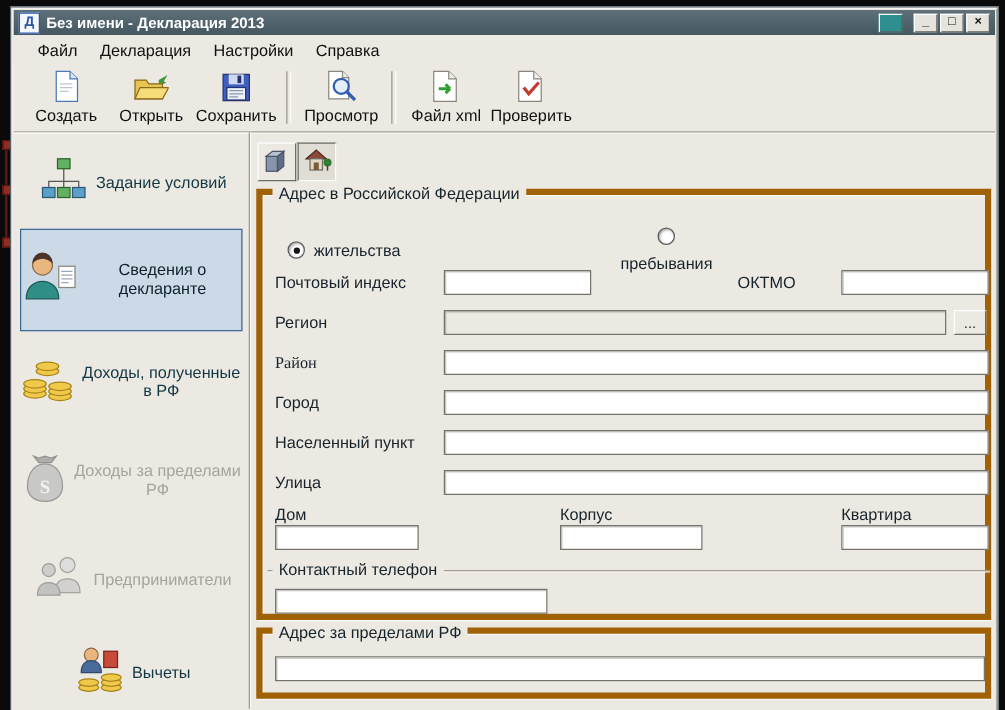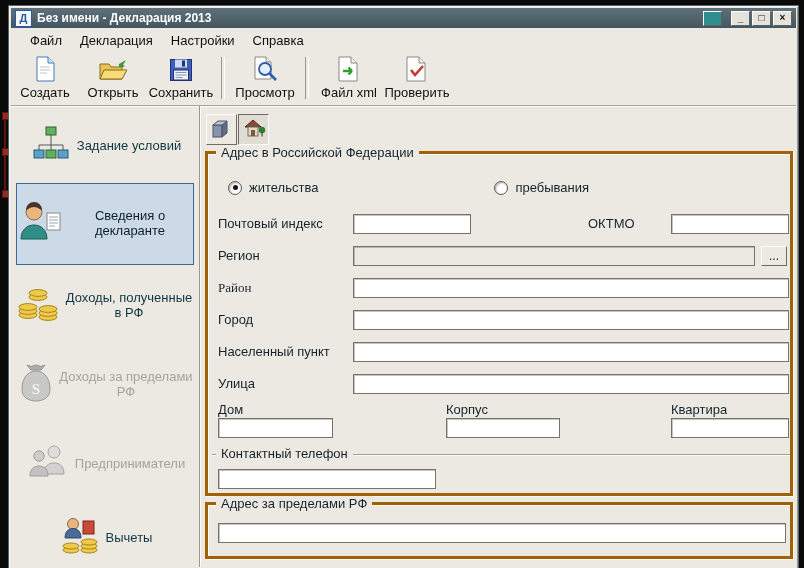--- a/index.html
+++ b/index.html
@@ -26,21 +26,21 @@
           font-size:10px;line-height:12px;text-align:center;color:#111;font-weight:bold;box-sizing:border-box;}
   .tb-btn.teal{background:#2f8f8f;margin-right:7px;}
 
   
   .menubar{position:absolute;left:2px;top:23px;right:2px;height:22px;display:flex;align-items:center;
            padding-left:10px;font-size:13px;color:#111;}
   .menu-item{padding:3px 9px;cursor:default;}
 
   
   .toolbar{position:absolute;left:2px;top:45px;right:2px;height:55px;display:flex;align-items:center;
-           padding-left:0;border-bottom:1px solid #a6a398;box-shadow:0 1px 0 #fbfaf5;box-sizing:border-box;}
+           padding-left:8px;border-bottom:1px solid #a6a398;box-shadow:0 1px 0 #fbfaf5;box-sizing:border-box;}
   .tool-btn{width:68px;height:48px;background:transparent;border:none;display:flex;flex-direction:column;
             align-items:center;justify-content:flex-start;gap:3px;font-family:"Liberation Sans",sans-serif;
             font-size:13px;color:#111;padding:2px 0;}
   .tool-icon{height:27px;display:flex;align-items:flex-end;justify-content:center;}
   .tool-sep{width:2px;height:42px;border-left:1px solid #9a978c;border-right:1px solid #fdfdfd;margin:0 6px;}
 
   
   .sidebar{position:absolute;left:2px;top:100px;bottom:2px;width:189px;box-sizing:border-box;
            border-right:1px solid #9a978c;box-shadow:1px 0 0 #fbfaf5;padding-top:3px;}
   .side-item{margin:4px 5px;border:1px solid transparent;display:flex;flex-direction:row;align-items:center;
@@ -48,21 +48,21 @@
   .side-item.selected{background:#ccd9e6;border-color:#3c6a96;color:#0d222c;}
   .side-item.disabled{color:#a6a49c;}
   .side-item.disabled svg{filter:grayscale(1);opacity:.75;}
 
   
   .main{position:absolute;left:191px;top:100px;right:2px;bottom:2px;}
   .view-btn{position:absolute;width:31px;height:31px;background:#ece9e2;border:1px solid;
             border-color:#fdfdfd #6e6c64 #6e6c64 #fdfdfd;display:flex;align-items:center;justify-content:center;padding:0;}
   .view-btn.active{border-color:#6e6c64 #fdfdfd #fdfdfd #6e6c64;background:#e0ddd5;}
 
-  .groupbox{position:absolute;border:3px solid #a16207;box-shadow:inset 1px 1px 0 #fbfaf5,1px 1px 0 #fbfaf5;box-sizing:border-box;}
+  .groupbox{position:absolute;border:5px solid #a16207;box-shadow:inset 1px 1px 0 #fbfaf5,1px 1px 0 #fbfaf5;box-sizing:border-box;}
   .gb-title{position:absolute;top:-9px;left:8px;background:#ece9e2;padding:0 5px;font-size:13px;color:#17242c;white-space:nowrap;}
 
   .flabel{position:absolute;font-size:13px;color:#17242c;white-space:nowrap;}
   .tb-input{position:absolute;height:20px;background:#fff;border:1px solid #76746a;
             box-shadow:inset 1px 1px 0 rgba(90,90,90,.35);box-sizing:border-box;
             font-family:"Liberation Sans",sans-serif;font-size:13px;padding:0 4px;}
   .tb-input.disabled{background:#ece9e2;}
   .browse-btn{position:absolute;width:26px;height:20px;background:#ece9e2;border:1px solid;
               border-color:#fdfdfd #6e6c64 #6e6c64 #fdfdfd;font-size:12px;line-height:8px;color:#222;padding:0;}
 
@@ -291,21 +291,21 @@
       </button>
 
       <div class="groupbox" style="left:5px;top:45px;width:588px;height:345px;">
         <span class="gb-title">Адрес в Российской Федерации</span>
 
         <div class="radio-row" style="left:20px;top:26px;width:540px;">
           <span class="radio-opt">
             <span class="radio checked"></span>
             <span>жительства</span>
           </span>
-          <span class="radio-opt" style="margin-left:148px;">
+          <span class="radio-opt" style="margin-left:148px;flex-direction:column;">
             <span class="radio"></span>
             <span>пребывания</span>
           </span>
         </div>
 
         <span class="flabel" style="left:10px;top:62px;">Почтовый индекс</span>
         <input class="tb-input" style="left: 145px; top: 60px; width: 118px;" value="">
         <span class="flabel" style="left:380px;top:62px;">ОКТМО</span>
         <input class="tb-input" style="left: 463px; top: 60px; width: 118px;" value="">
 

